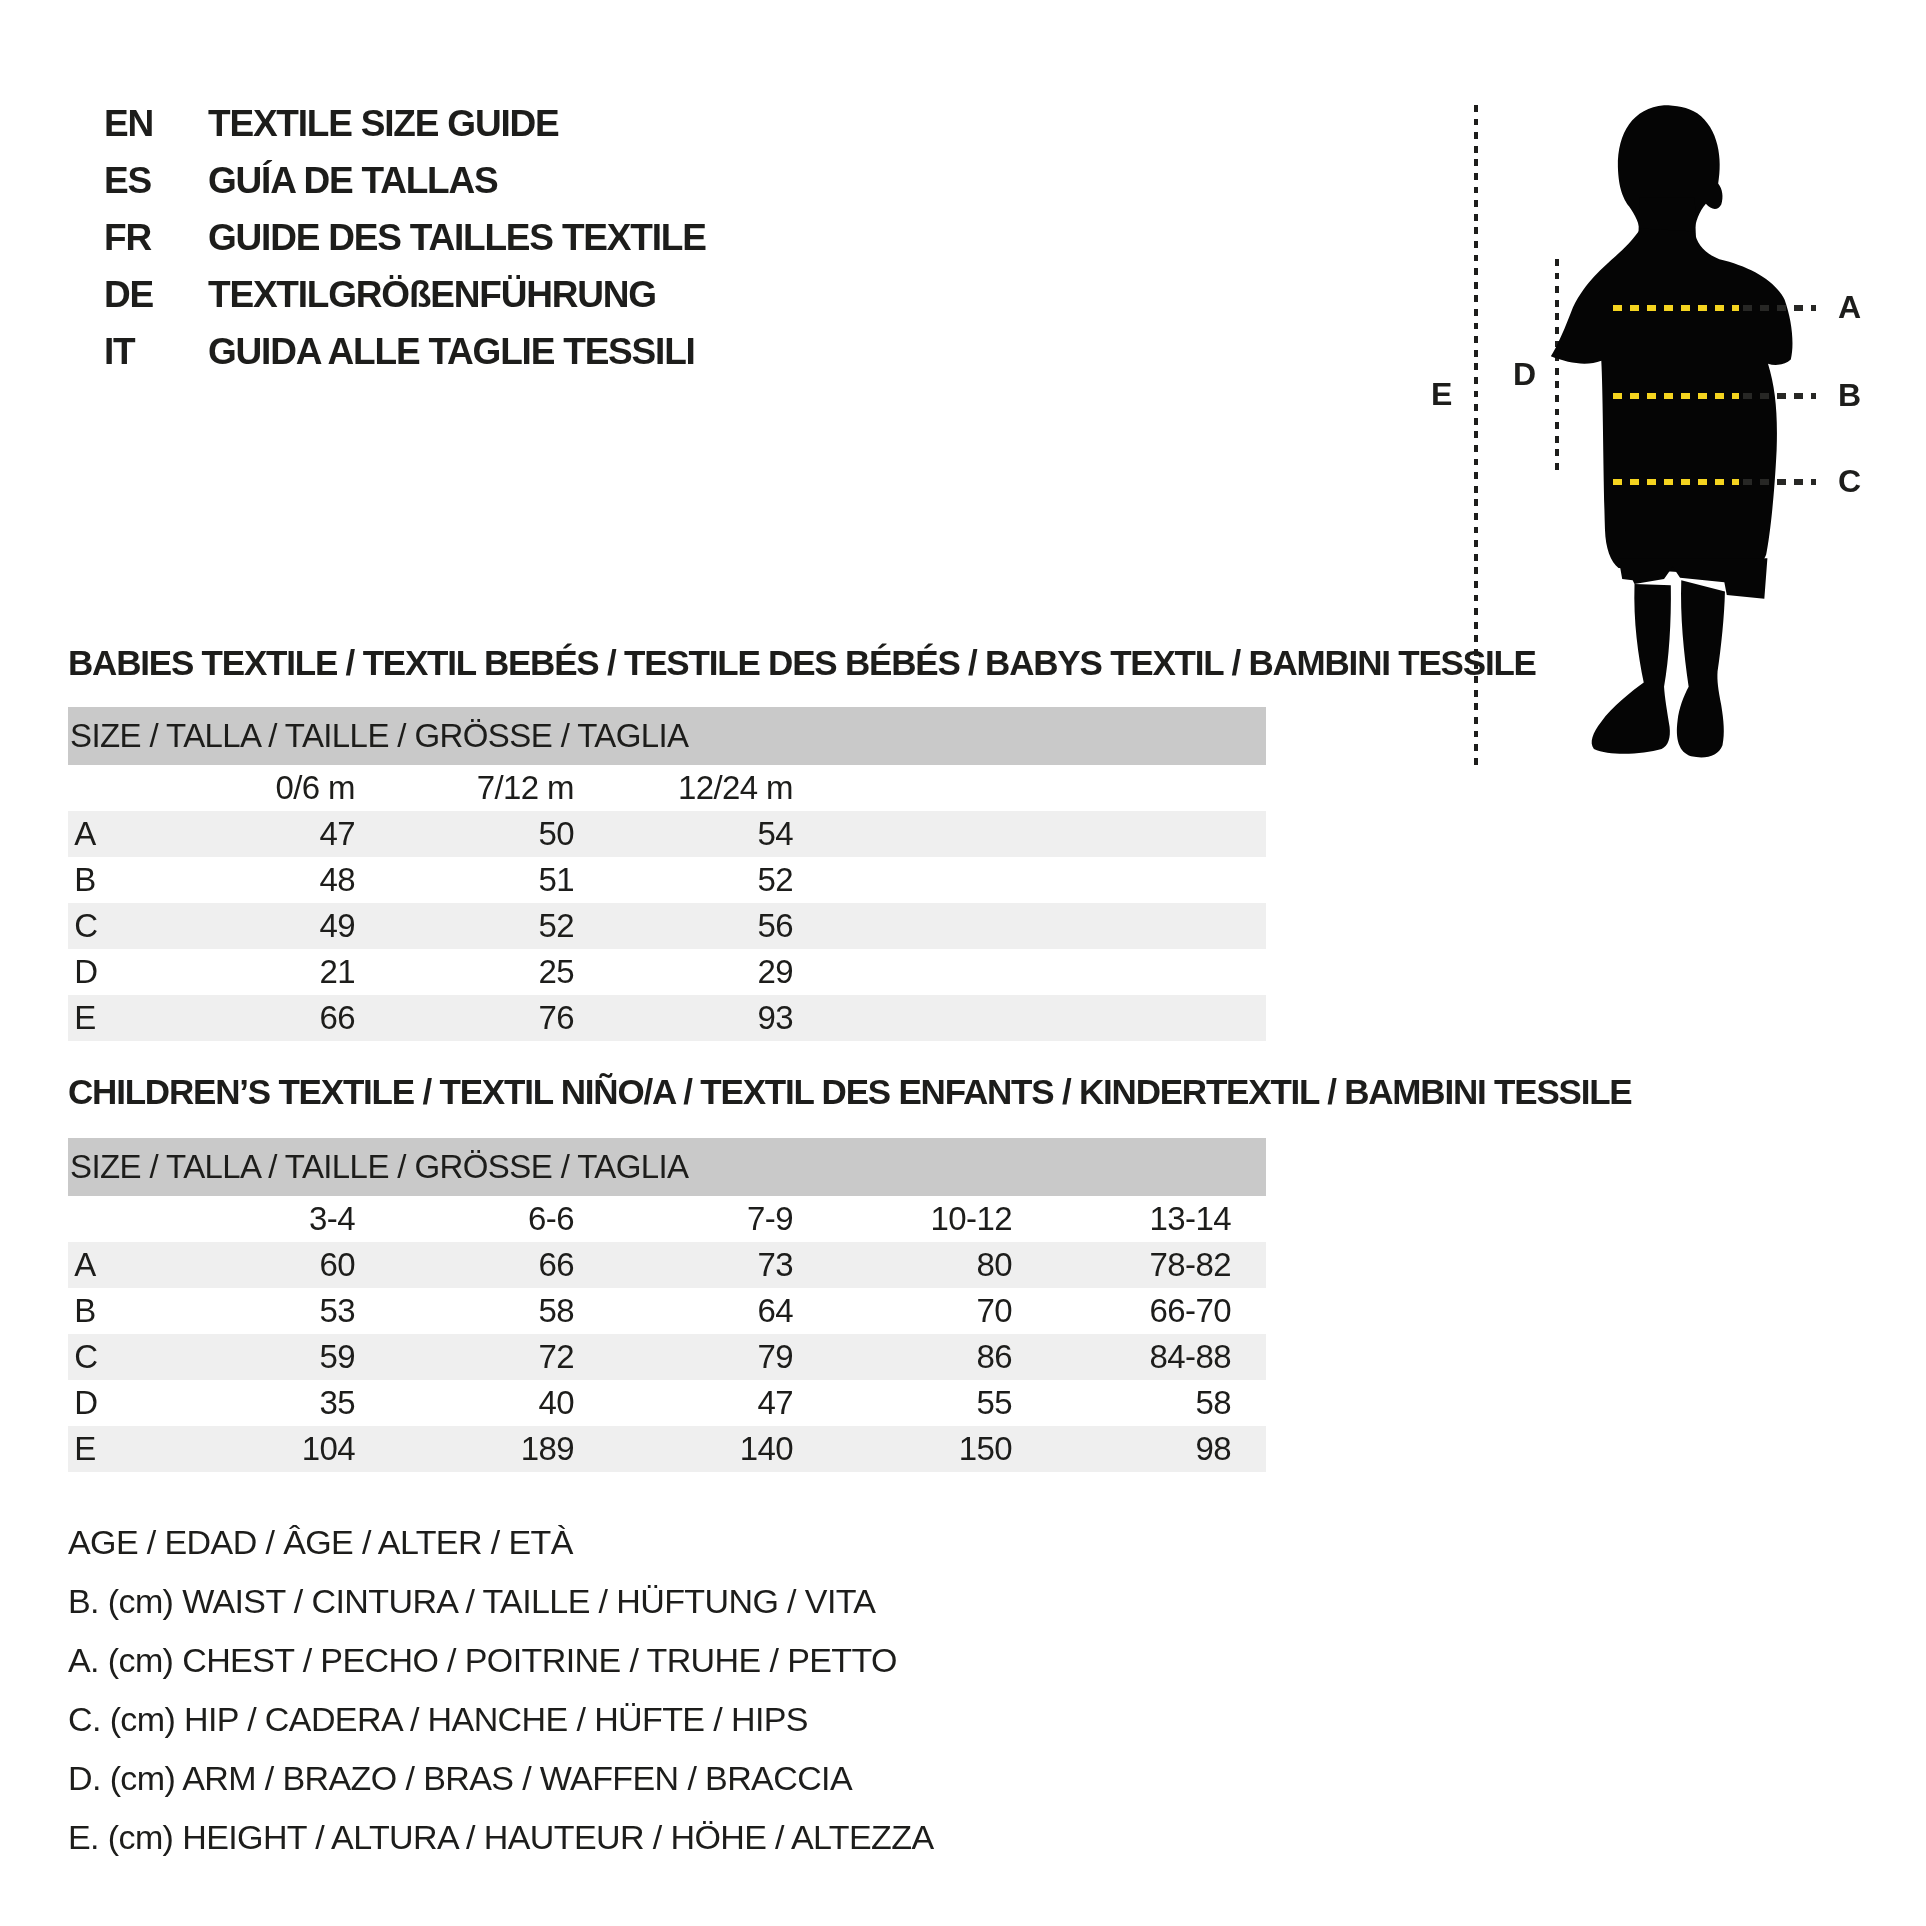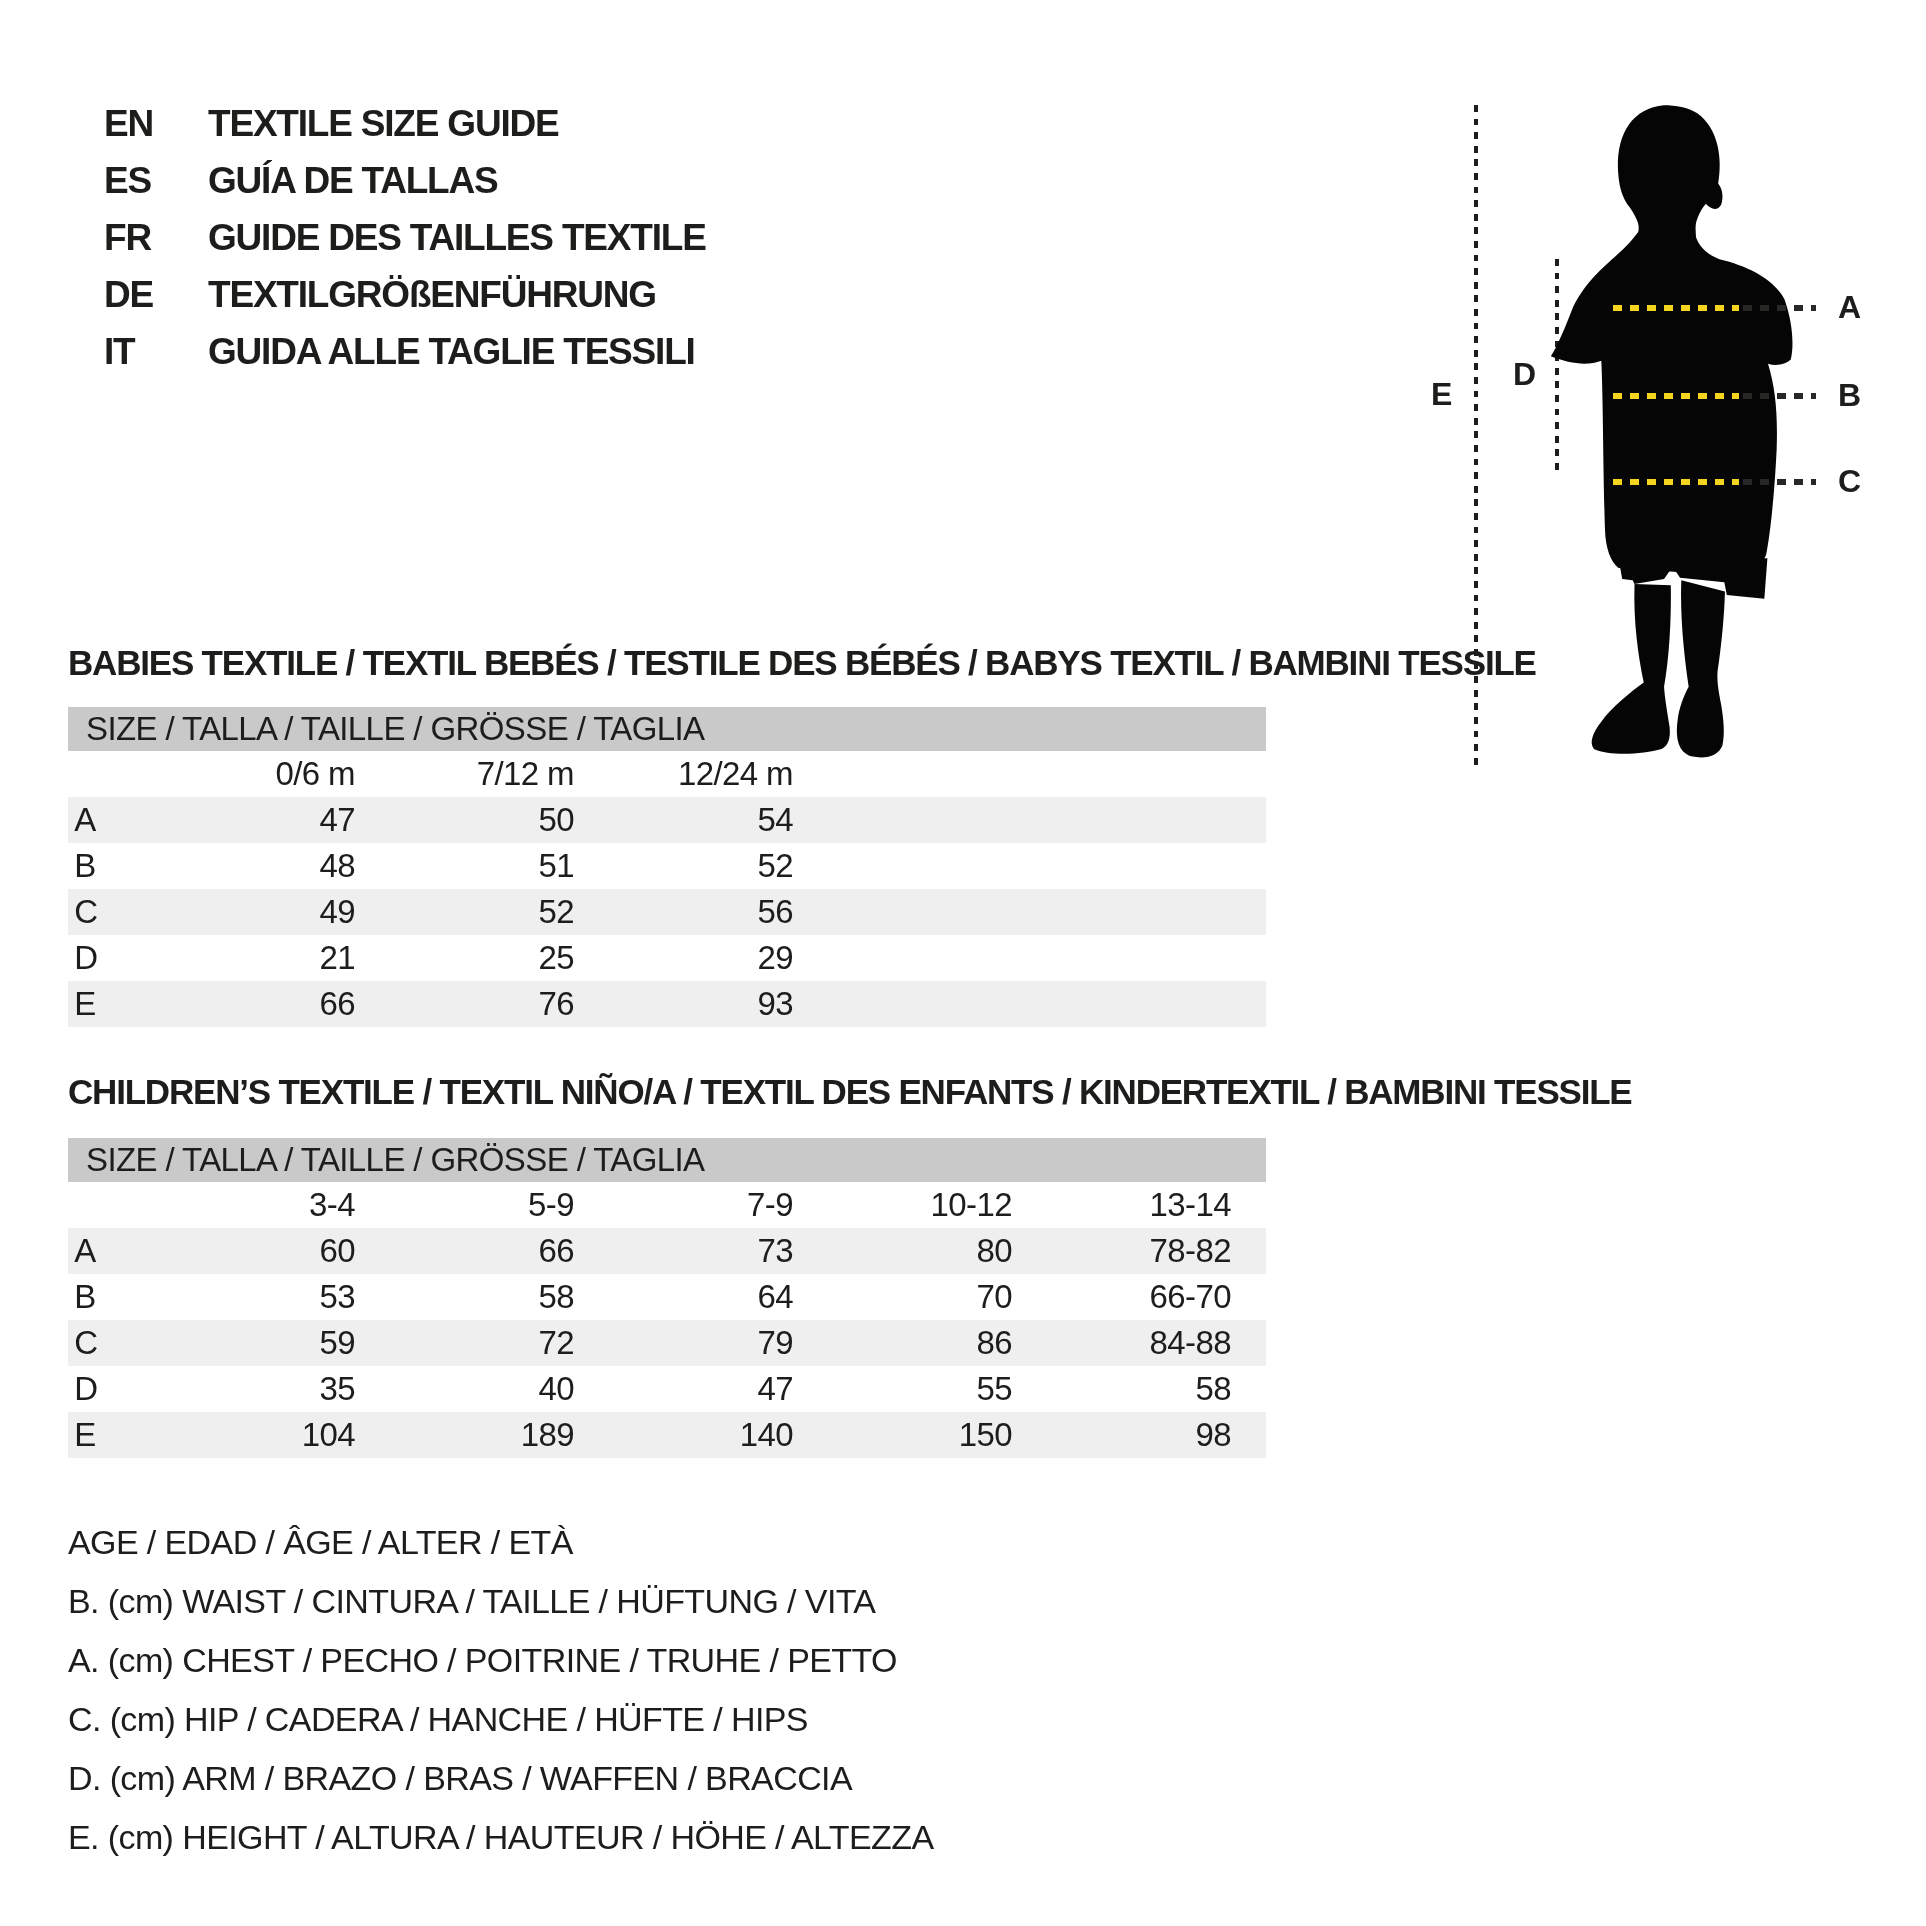--- a/index.html
+++ b/index.html
@@ -18,22 +18,22 @@
   
   .section-title{position:absolute;left:68px;font-size:35px;font-weight:700;letter-spacing:-1.2px;white-space:nowrap;}
   .section-title.babies{top:643px;}
   .section-title.children{top:1072px;}
 
   
   .size-table{position:absolute;left:68px;width:1198px;}
   .size-table.babies{top:707px;}
   .size-table.children{top:1138px;}
   .table-bar{
-    height:44px;background:#c9c9c9;display:flex;align-items:center;
-    padding-left:18px;box-sizing:border-box;
+    height:58px;background:#c9c9c9;display:flex;align-items:center;
+    padding-left:2px;box-sizing:border-box;
     font-size:33px;font-weight:500;letter-spacing:-0.6px;white-space:nowrap;
   }
   .t-row{display:grid;height:46px;align-items:center;}
   .t-row.b-cols{grid-template-columns:68px 219px 219px 219px 1fr;}
   .t-row.c-cols{grid-template-columns:68px 219px 219px 219px 219px 219px 1fr;}
   .t-row.striped{background:#efefef;}
   .cell-label{font-size:33px;padding-left:6.2px;letter-spacing:-0.6px;}
   .cell-val,.cell-col{font-size:33px;text-align:right;letter-spacing:-0.6px;}
 
   
@@ -186,21 +186,21 @@
     </div>
   </div>
 
   <div class="section-title children">CHILDREN’S TEXTILE / TEXTIL NIÑO/A / TEXTIL DES ENFANTS / KINDERTEXTIL / BAMBINI TESSILE</div>
 
   <div class="size-table children">
     <div class="table-bar">SIZE / TALLA / TAILLE / GRÖSSE / TAGLIA</div>
     <div class="t-row c-cols">
       <span class="cell-label"></span>
       <span class="cell-col">3-4</span>
-      <span class="cell-col">5-9</span>
+      <span class="cell-col">6-6</span>
       <span class="cell-col">7-9</span>
       <span class="cell-col">10-12</span>
       <span class="cell-col">13-14</span>
       <span></span>
     </div>
     <div class="t-row c-cols striped">
       <span class="cell-label">A</span>
       <span class="cell-val">60</span>
       <span class="cell-val">66</span>
       <span class="cell-val">73</span>

